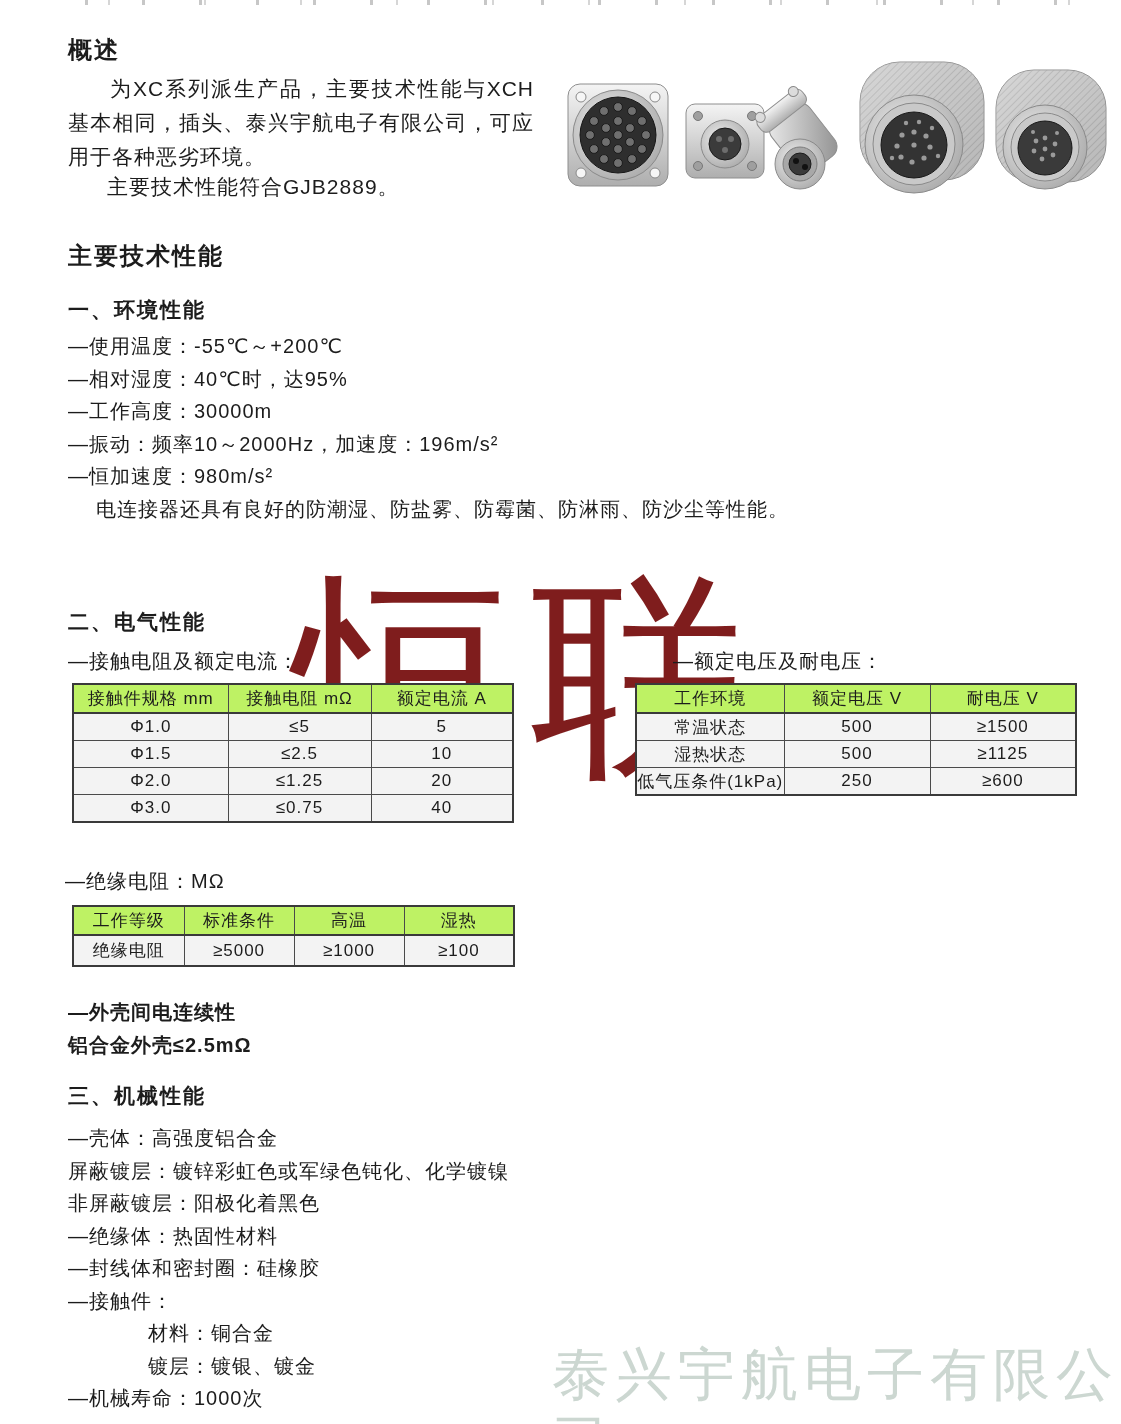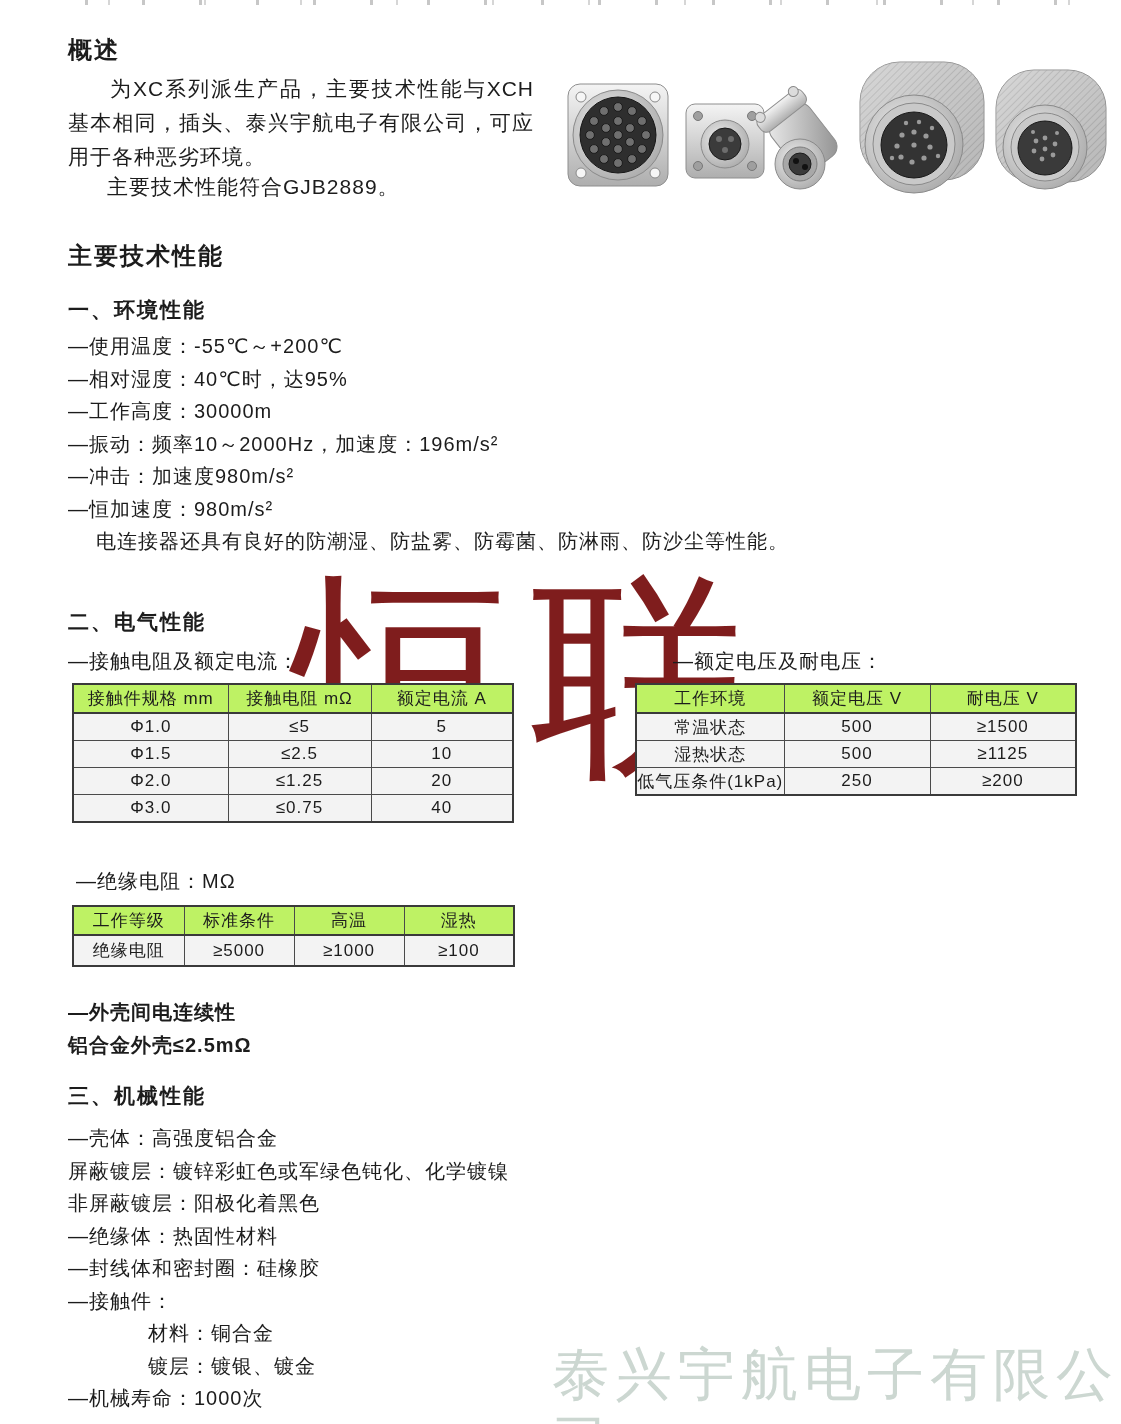--- a/index.html
+++ b/index.html
@@ -203,21 +203,20 @@
   </svg>
 
   <div class="layer h1" style="left:68px;top:240px;">主要技术性能</div>
 
   <div class="layer h2" style="left:68px;top:296px;">一、环境性能</div>
   <div class="layer list" style="left:68px;top:330px;">
     <div class="line">—使用温度：-55℃～+200℃</div>
     <div class="line">—相对湿度：40℃时，达95%</div>
     <div class="line">—工作高度：30000m</div>
     <div class="line">—振动：频率10～2000Hz，加速度：196m/s²</div>
-    <div class="line">—冲击：加速度980m/s²</div>
     <div class="line">—恒加速度：980m/s²</div>
     <div class="line note-line">电连接器还具有良好的防潮湿、防盐雾、防霉菌、防淋雨、防沙尘等性能。</div>
   </div>
 
   <div class="layer h2" style="left:68px;top:608px;">二、电气性能</div>
   <div class="layer tbl-label" style="left:68px;top:648px;">—接触电阻及额定电流：</div>
   <div class="layer tbl-label" style="left:656px;top:648px;margin-left:17px;">—额定电压及耐电压：</div>
 
   <table class="doc layer" style="left:72px;top:683px;width:440px;">
     <colgroup>
@@ -272,26 +271,26 @@
       <td>≥1500</td>
     </tr>
     <tr>
       <td>湿热状态</td>
       <td>500</td>
       <td>≥1125</td>
     </tr>
     <tr>
       <td>低气压条件(1kPa)</td>
       <td>250</td>
-      <td>≥200</td>
+      <td>≥600</td>
     </tr>
   </tbody>
     </table>
 
-  <div class="layer tbl-label" style="left:76px;top:868px;">—绝缘电阻：MΩ</div>
+  <div class="layer tbl-label" style="left:65px;top:868px;">—绝缘电阻：MΩ</div>
   <table class="doc layer" style="left:72px;top:905px;width:441px;padding-left:48px;">
     <colgroup>
         <col style="width:111px">
         <col style="width:110px">
         <col style="width:110px">
         <col style="width:110px">
       </colgroup>
     <tbody>
         <tr class="hdr">
       <td>工作等级</td>

